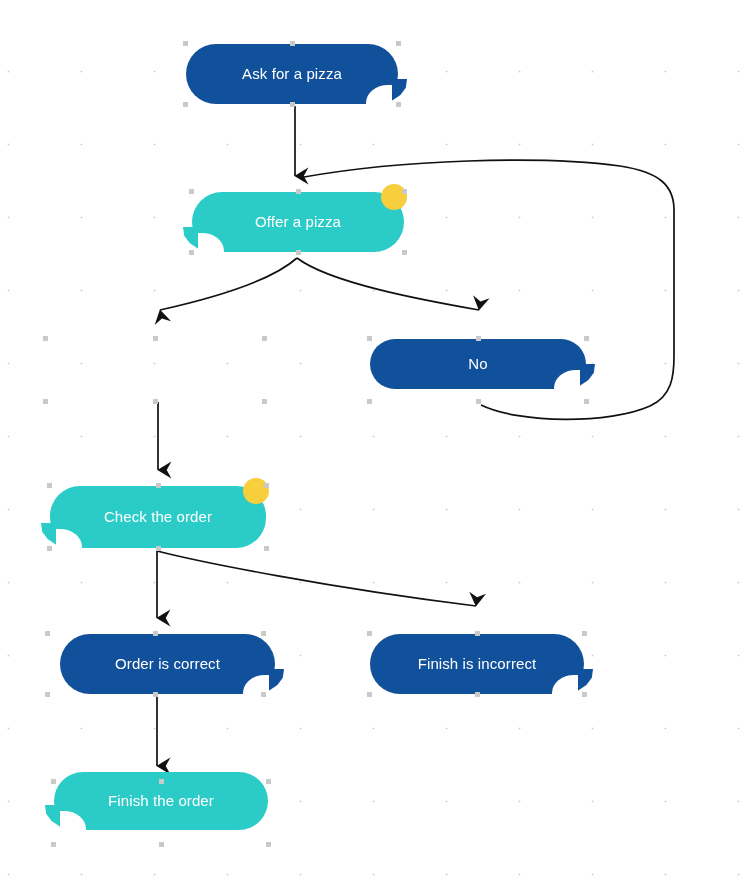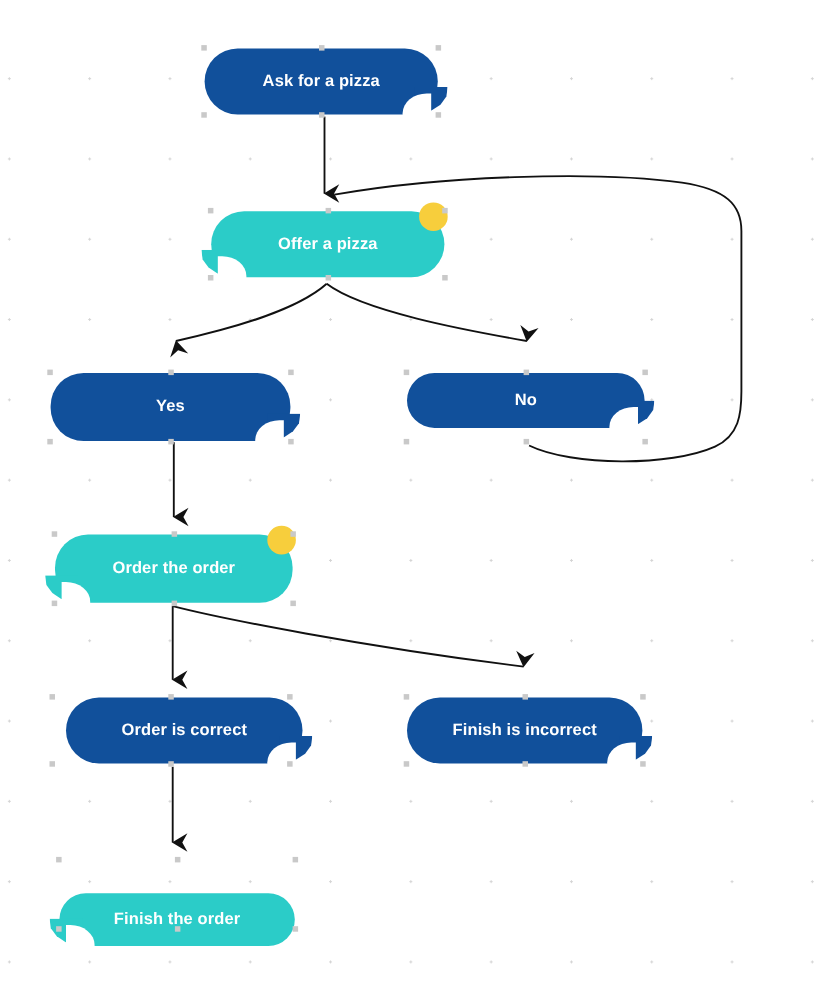--- a/index.html
+++ b/index.html
@@ -28,21 +28,21 @@
     height: 892px;
     pointer-events: none;
   }
   .node {
     position: absolute;
     box-sizing: border-box;
     display: flex;
     align-items: center;
     justify-content: center;
     color: #ffffff;
-    font-weight: bold;
+    font-weight: normal;
     font-size: 15px;
     letter-spacing: 0.1px;
     border-radius: 30px;
     user-select: none;
   }
   .node .label {
     position: relative;
     z-index: 3;
     text-align: center;
     padding: 0 14px;
@@ -165,23 +165,20 @@
   </div>
   <div class="sel-handles" style="left:192px; top:192px; width:212px; height:60px;">
     <i style="left:-3px; top:-3px;"></i>
       <i style="left:104px; top:-3px;"></i>
       <i style="left:210px; top:-3px;"></i>
     <i style="left:-3px; top:58px;"></i>
       <i style="left:104px; top:58px;"></i>
       <i style="left:210px; top:58px;"></i>
   </div>
 
-  <div class="node tail-right" style="left:46px; top:339px; width:218px; height:62px; background:#11509B;">
-    <span class="label">Yes</span>
-  </div>
   <div class="sel-handles" style="left:46px; top:339px; width:218px; height:62px;">
     <i style="left:-3px; top:-3px;"></i>
       <i style="left:107px; top:-3px;"></i>
       <i style="left:216px; top:-3px;"></i>
     <i style="left:-3px; top:60px;"></i>
       <i style="left:107px; top:60px;"></i>
       <i style="left:216px; top:60px;"></i>
   </div>
 
   <div class="node tail-right" style="left:370px; top:339px; width:216px; height:50px; background:#11509B;">
@@ -190,21 +187,21 @@
   <div class="sel-handles" style="left:370px; top:339px; width:216px; height:62px;">
     <i style="left:-3px; top:-3px;"></i>
       <i style="left:106px; top:-3px;"></i>
       <i style="left:214px; top:-3px;"></i>
     <i style="left:-3px; top:60px;"></i>
       <i style="left:106px; top:60px;"></i>
       <i style="left:214px; top:60px;"></i>
   </div>
 
   <div class="node tail-left" style="left:50px; top:486px; width:216px; height:62px; background:#2BCCC8;">
-    <span class="label">Order the order</span>
+    <span class="label">Check the order</span>
     <span class="badge-dot" style="right:-3px; top:-8px; background:#F7CE3C;"></span>
   </div>
   <div class="sel-handles" style="left:50px; top:486px; width:216px; height:62px;">
     <i style="left:-3px; top:-3px;"></i>
       <i style="left:106px; top:-3px;"></i>
       <i style="left:214px; top:-3px;"></i>
     <i style="left:-3px; top:60px;"></i>
       <i style="left:106px; top:60px;"></i>
       <i style="left:214px; top:60px;"></i>
   </div>
@@ -226,21 +223,21 @@
   </div>
   <div class="sel-handles" style="left:370px; top:634px; width:214px; height:60px;">
     <i style="left:-3px; top:-3px;"></i>
       <i style="left:105px; top:-3px;"></i>
       <i style="left:212px; top:-3px;"></i>
     <i style="left:-3px; top:58px;"></i>
       <i style="left:105px; top:58px;"></i>
       <i style="left:212px; top:58px;"></i>
   </div>
 
-  <div class="node tail-left" style="left:54px; top:812px; width:214px; height:48px; background:#2BCCC8;">
+  <div class="node tail-left" style="left:54px; top:772px; width:214px; height:58px; background:#2BCCC8;">
     <span class="label">Finish the order</span>
   </div>
   <div class="sel-handles" style="left:54px; top:782px; width:214px; height:62px;">
     <i style="left:-3px; top:-3px;"></i>
       <i style="left:105px; top:-3px;"></i>
       <i style="left:212px; top:-3px;"></i>
     <i style="left:-3px; top:60px;"></i>
       <i style="left:105px; top:60px;"></i>
       <i style="left:212px; top:60px;"></i>
   </div>

